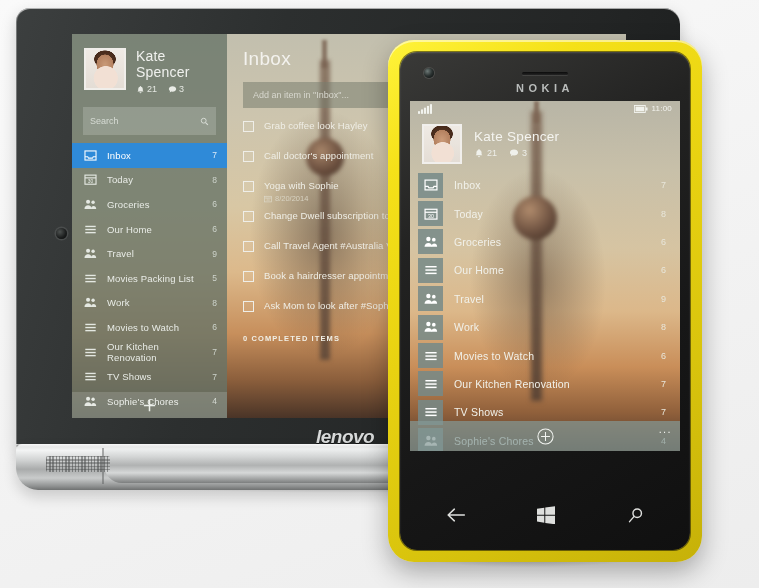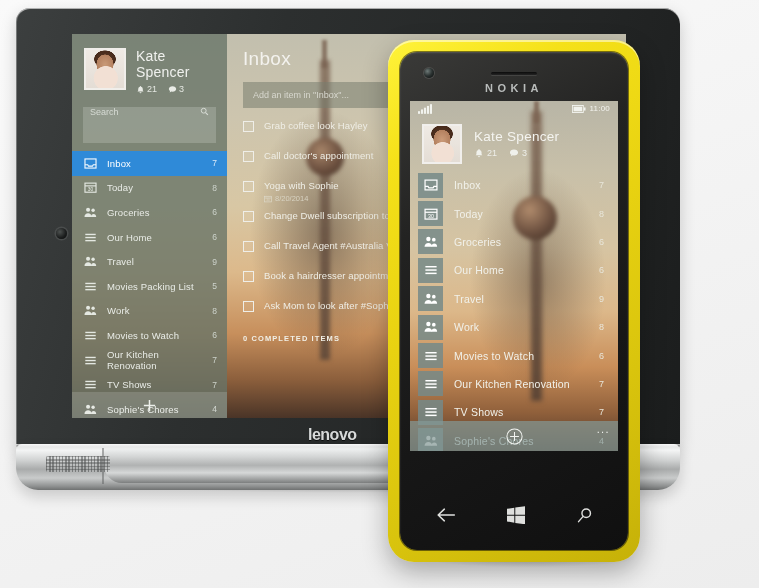--- a/index.html
+++ b/index.html
@@ -28,22 +28,22 @@
     border-left:1.5px solid rgba(255,255,255,.30);
     pointer-events:none;
   }
   .tab-screen {
     position: absolute; left: 56px; top: 26px; width: 554px; height: 384px;
     overflow: hidden; background: #8a8f84;
   }
   .tab-cam { position:absolute; left:40px; top:220px; width:11px; height:11px; border-radius:50%;
     background: radial-gradient(circle at 35% 35%, #4d5150 0%, #1a1c1c 60%, #0b0c0c 100%);
     box-shadow: 0 0 0 1.5px rgba(255,255,255,.10); }
-  .tab-logo { position:absolute; left:292px; top:418px; font-family:"Liberation Sans", sans-serif;
-    font-weight:bold; font-size:16px; letter-spacing:-0.5px; color:#d8dada;
+  .tab-logo { position:absolute; left:300px; top:418px; font-family:"Liberation Sans", sans-serif;
+    font-weight:bold; font-style:italic; font-size:19px; letter-spacing:-0.5px; color:#d8dada;
     text-shadow:0 1px 0 rgba(0,0,0,.6); }
 
   
   .tab-base {
     position:absolute; left:0px; top:436px; width:664px; height:46px;
     background: linear-gradient(to bottom,#dcdddd 0%,#f3f4f4 14%,#cfd1d1 36%,#a9abab 55%,#c9cbcb 74%,#8e9090 92%,#6f7171 100%);
     border-radius: 6px 6px 22px 22px;
     box-shadow: 0 7px 14px rgba(0,0,0,.16);
   }
   .tab-base:after{content:"";position:absolute;left:0;top:0;width:100%;height:3px;
@@ -90,22 +90,22 @@
       radial-gradient(ellipse 12px 14px at 50% 38%, #c99a78 0%, #b3805f 70%, rgba(179,128,95,0) 72%),
       radial-gradient(ellipse 15px 12px at 50% 24%, #5b3a26 0%, #46291a 70%, rgba(70,41,26,0) 74%),
       linear-gradient(#efeae4,#e4ddd5);
     background-repeat:no-repeat;
   }
   .pname { color:#f0f1ee; font-size:14px; line-height:16px; font-weight:300; letter-spacing:.2px; }
   .pstats { display:flex; gap:11px; margin-top:4px; align-items:center; }
   .pstat { color:#e4e7e1; font-size:9px; display:flex; align-items:center; gap:2px; }
   .pstat svg { display:block; }
 
-  .tab-search { margin:9px 11px 8px 11px; height:36px; background:rgba(255,255,255,.18);
-    display:flex; align-items:flex-start; padding:0 7px; }
+  .tab-search { margin:9px 11px 8px 11px; height:28px; background:rgba(255,255,255,.18);
+    display:flex; align-items:center; padding:0 7px; }
   .tab-search span { color:#d6dbd4; font-size:9px; flex:1; }
   .tab-search .sicon { opacity:.88; }
 
   .tab-list { list-style:none; }
   .tab-li { height:24.6px; display:flex; align-items:center; padding:0 10px 0 12px; gap:10px; }
   .tab-li.active { background:#2f8ad8; }
   .tab-li .ico { width:13px; height:13px; flex:none; opacity:.95; }
   .tab-li .lbl { flex:1; color:#e9ece7; font-size:9.5px; font-weight:300; letter-spacing:.15px; }
   .tab-li.active .lbl { color:#ffffff; }
   .tab-li .cnt { color:#cdd3cb; font-size:8.5px; }
@@ -121,21 +121,21 @@
      margin-bottom:10px; }
   .tab-add span { color:#d7d7ce; font-size:9px; }
   .tab-task { display:flex; align-items:flex-start; gap:10px; height:30px; padding-top:2px; }
   .cbox { width:11px; height:11px; border:1.4px solid #efeee8; flex:none; margin-top:1px;
     background:rgba(255,255,255,.06); }
   .ttxt { color:#efeee6; font-size:9.5px; font-weight:300; letter-spacing:.1px; white-space:nowrap; }
   .tsub { color:#d8d3c2; font-size:7.5px; margin-top:3px; display:flex; align-items:center; gap:3px; }
   .tab-completed { color:#f1efe6; font-size:7.5px; font-weight:bold; letter-spacing:1.1px; margin-top:6px; }
 
   
-  #phone { position:absolute; left:388px; top:40px; width:252px; height:522px; }
+  #phone { position:absolute; left:388px; top:40px; width:314px; height:522px; }
   .ph-shell {
     position:absolute; inset:0; border-radius:26px;
     background: linear-gradient(145deg,#fff33a 0%,#f5e119 18%,#e8d211 45%,#d9c40d 72%,#c6b108 100%);
     box-shadow: 0 10px 26px rgba(0,0,0,.30), 0 2px 0 rgba(255,255,255,.5) inset;
   }
   .ph-face {
     position:absolute; left:12px; top:12px; right:12px; bottom:12px; border-radius:17px;
     background: linear-gradient(150deg,#3a3a38 0%,#232322 30%,#171717 65%,#101010 100%);
     box-shadow: 0 0 0 1px rgba(0,0,0,.5), 0 1px 2px rgba(255,255,255,.16) inset;
   }

